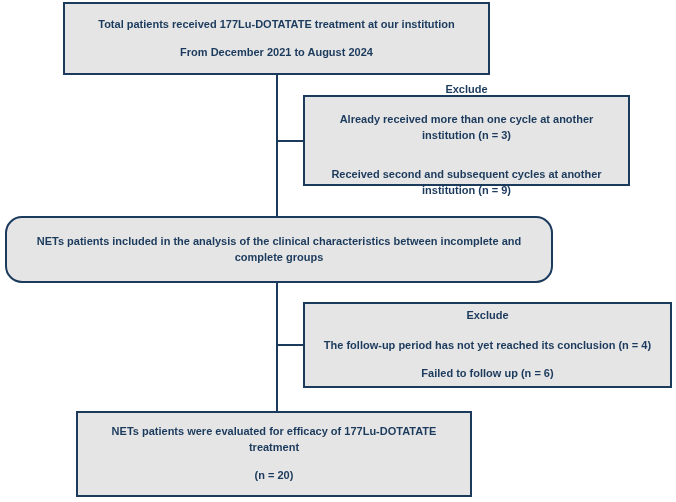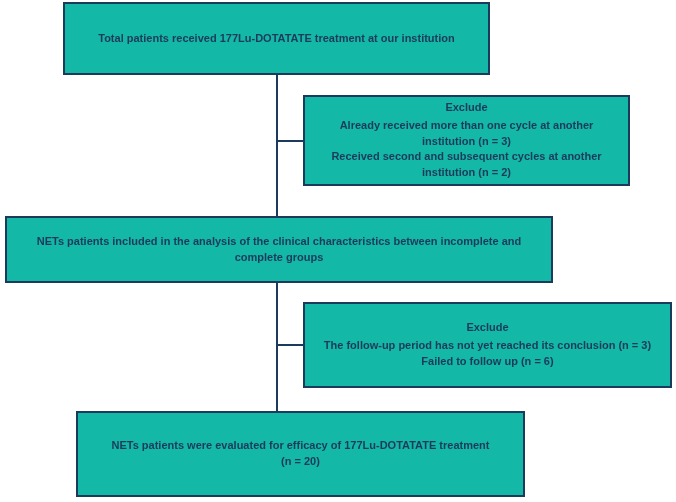--- a/index.html
+++ b/index.html
@@ -30,48 +30,49 @@
     background: #1b3a5c;
   }
   .conn-v { width: 2px; }
   .conn-h { height: 2px; }
 
   
   .node {
     position: absolute;
     box-sizing: border-box;
     border: 2px solid #1b3a5c;
-    background: #14b8a6;
+    background: #e5e5e5;
     display: flex;
     flex-direction: column;
     align-items: center;
     justify-content: center;
     text-align: center;
     color: #1b3a5c;
     font-weight: bold;
     font-size: 11px;
     line-height: 1.45;
     padding: 4px 8px;
+    gap: 12px;
   }
   .node .line {
     display: block;
     width: 100%;
     white-space: normal;
   }
   .node .pad {
     display: block;
     height: 7px;
   }
 
   
   #node-total      { left: 63px;  top: 2px;   width: 427px; height: 73px; }
   #node-exclude-1  { left: 303px; top: 95px;  width: 327px; height: 91px; }
-  #node-included   { left: 5px;   top: 216px; width: 548px; height: 67px; }
+  #node-included   { left: 5px;   top: 216px; width: 548px; height: 67px; border-radius: 17px; }
   #node-exclude-2  { left: 303px; top: 302px; width: 369px; height: 86px; }
-  #node-evaluated  { left: 76px;  top: 411px; width: 449px; height: 86px; }
+  #node-evaluated  { left: 76px;  top: 411px; width: 396px; height: 86px; }
 
   
   #conn-total-down      { left: 276px; top: 75px;  height: 141px; }
   #conn-branch-1        { left: 276px; top: 140px; width: 29px; }
   #conn-included-down   { left: 276px; top: 283px; height: 128px; }
   #conn-branch-2        { left: 276px; top: 344px; width: 29px; }
 
   .node-exclude-title { margin-bottom: 2px; }
 </style>
 </head>
@@ -79,36 +80,37 @@
 
 <div id="flow-canvas">
 
   <div class="conn conn-v" id="conn-total-down"></div>
   <div class="conn conn-h" id="conn-branch-1"></div>
   <div class="conn conn-v" id="conn-included-down"></div>
   <div class="conn conn-h" id="conn-branch-2"></div>
 
   <div class="node" id="node-total">
     <span class="line">Total patients received 177Lu-DOTATATE treatment at our institution</span>
+    <span class="line">From December 2021 to August 2024</span>
   </div>
 
   <div class="node" id="node-exclude-1">
     <span class="line node-exclude-title">Exclude</span>
     <span class="line">Already received more than one cycle at another institution (n = 3)</span>
     <span class="pad"></span>
-    <span class="line">Received second and subsequent cycles at another institution (n = 2)</span>
+    <span class="line">Received second and subsequent cycles at another institution (n = 9)</span>
   </div>
 
   <div class="node" id="node-included">
     <span class="line">NETs patients included in the analysis of the clinical characteristics between incomplete and complete groups</span>
   </div>
 
   <div class="node" id="node-exclude-2">
     <span class="line node-exclude-title">Exclude</span>
-    <span class="line">The follow-up period has not yet reached its conclusion (n = 3)</span>
+    <span class="line">The follow-up period has not yet reached its conclusion (n = 4)</span>
     <span class="line">Failed to follow up (n = 6)</span>
   </div>
 
   <div class="node" id="node-evaluated">
     <span class="line">NETs patients were evaluated for efficacy of 177Lu-DOTATATE treatment</span>
     <span class="line">(n = 20)</span>
   </div>
 
 </div>
 

